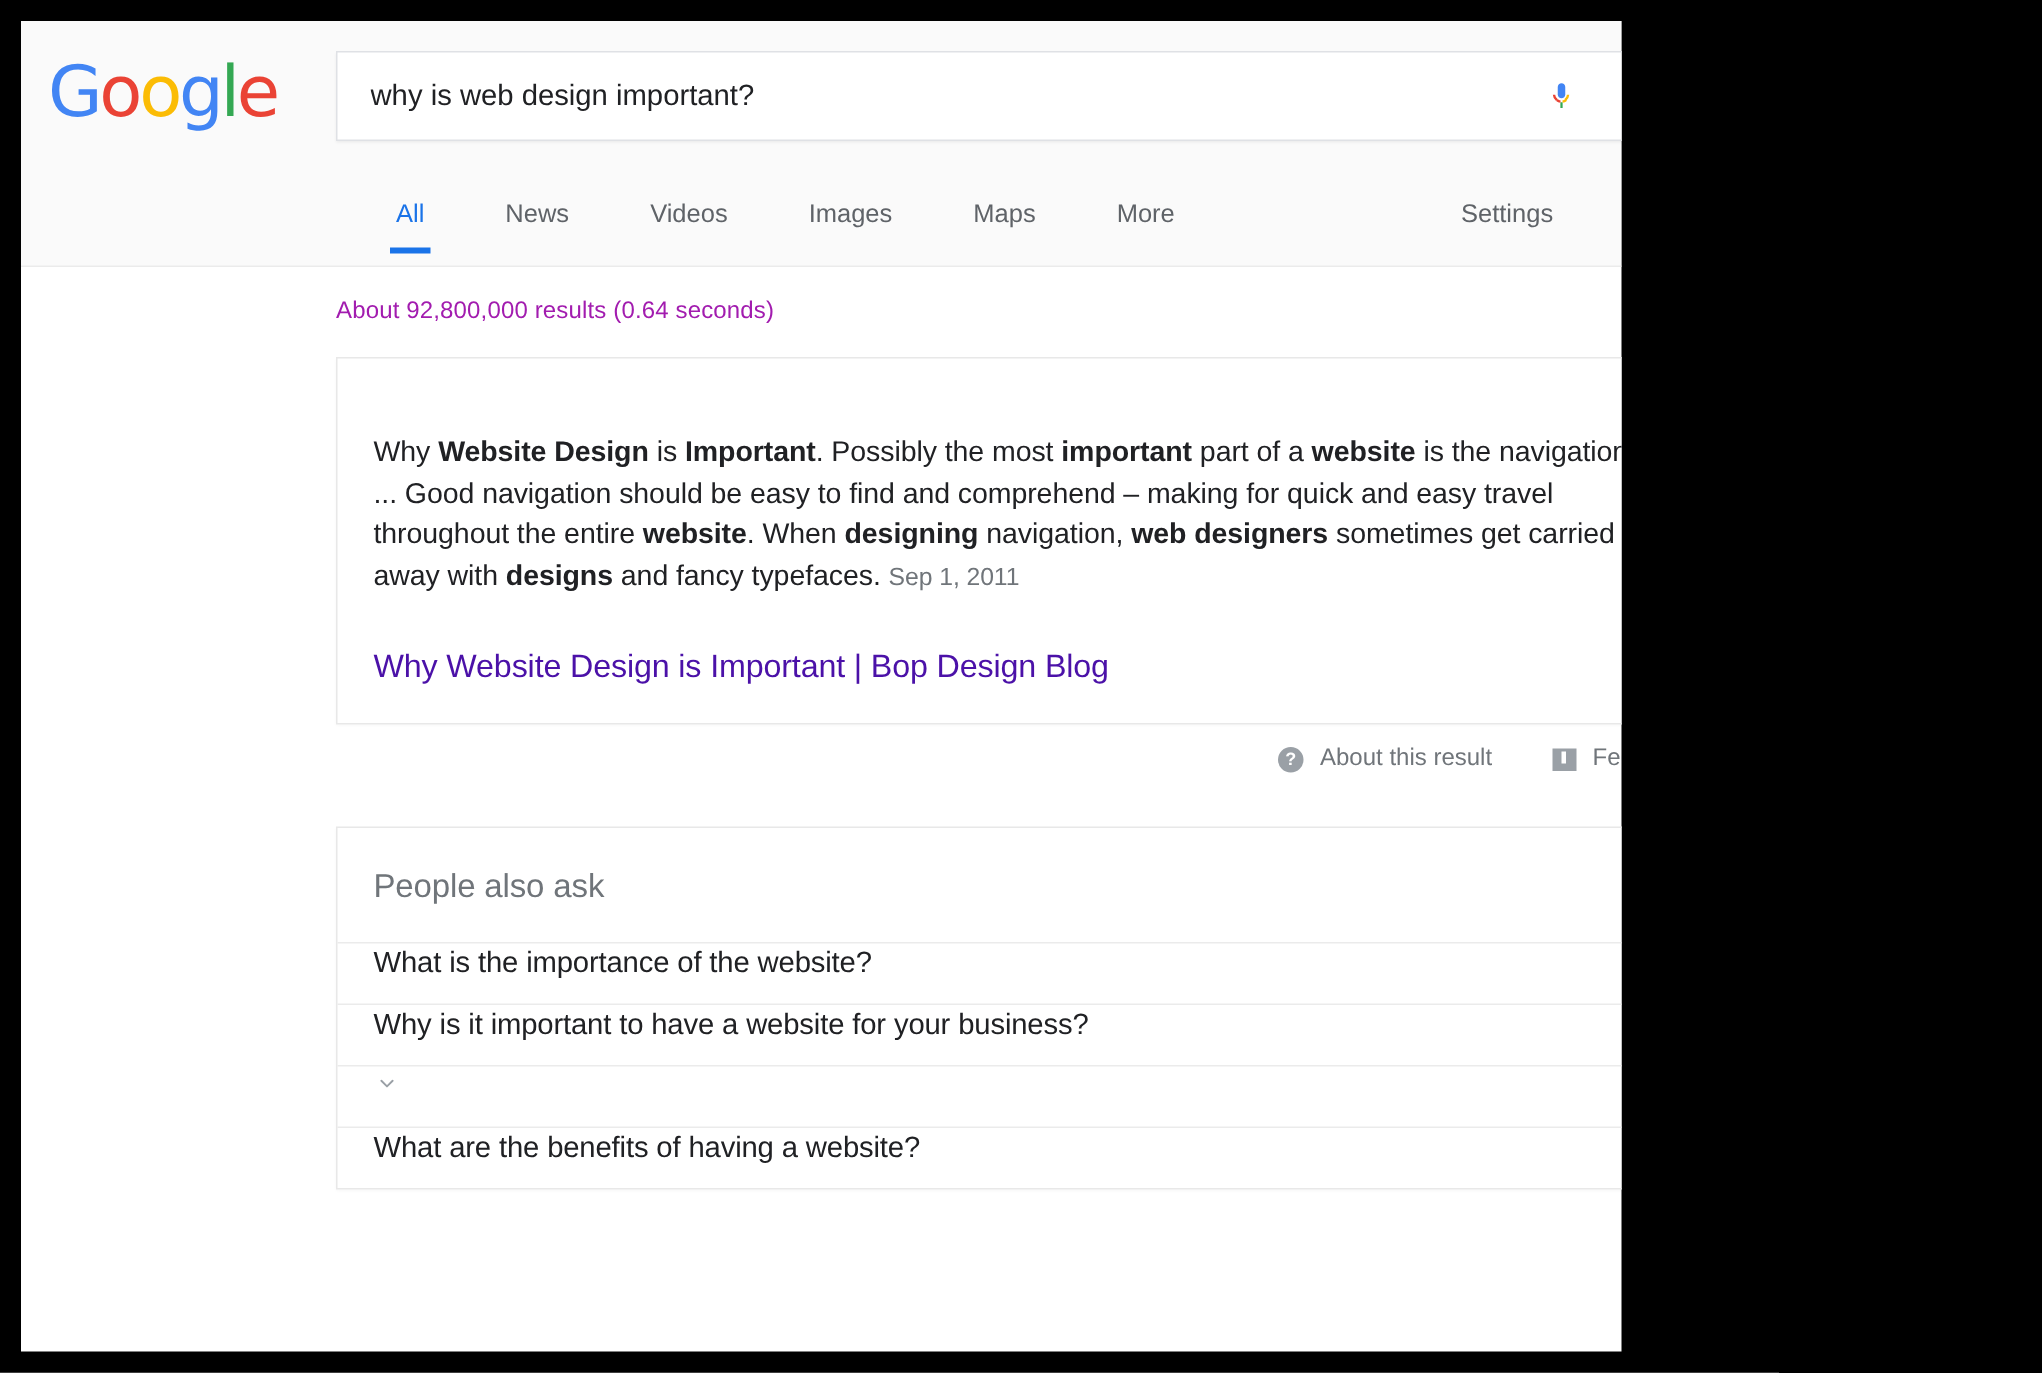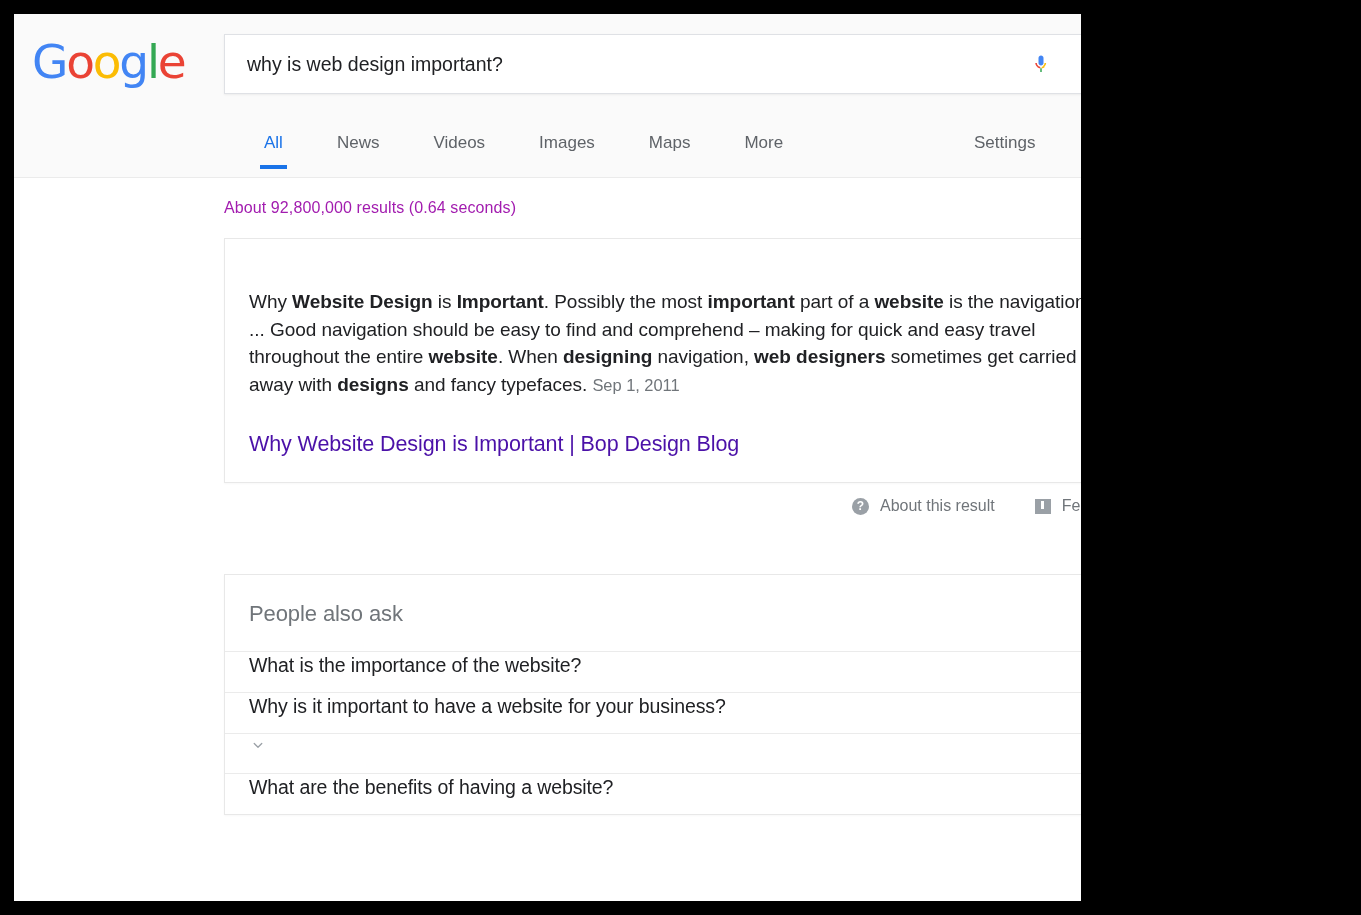--- a/index.html
+++ b/index.html
@@ -206,21 +206,21 @@
   }
   .icon-flag::after {
     content: "";
     position: absolute;
     left: 6px; top: 2px;
     width: 3px; height: 8px;
     background: #ffffff;
   }
 
   
-  #paa-card { margin-top: 59px; }
+  #paa-card { margin-top: 36px; }
   #paa-header {
     font-size: 22px;
     color: #70757a;
     padding: 26px 24px 24px 24px;
     letter-spacing: -0.1px;
   }
   .paa-item {
     display: flex;
     align-items: center;
     justify-content: space-between;

